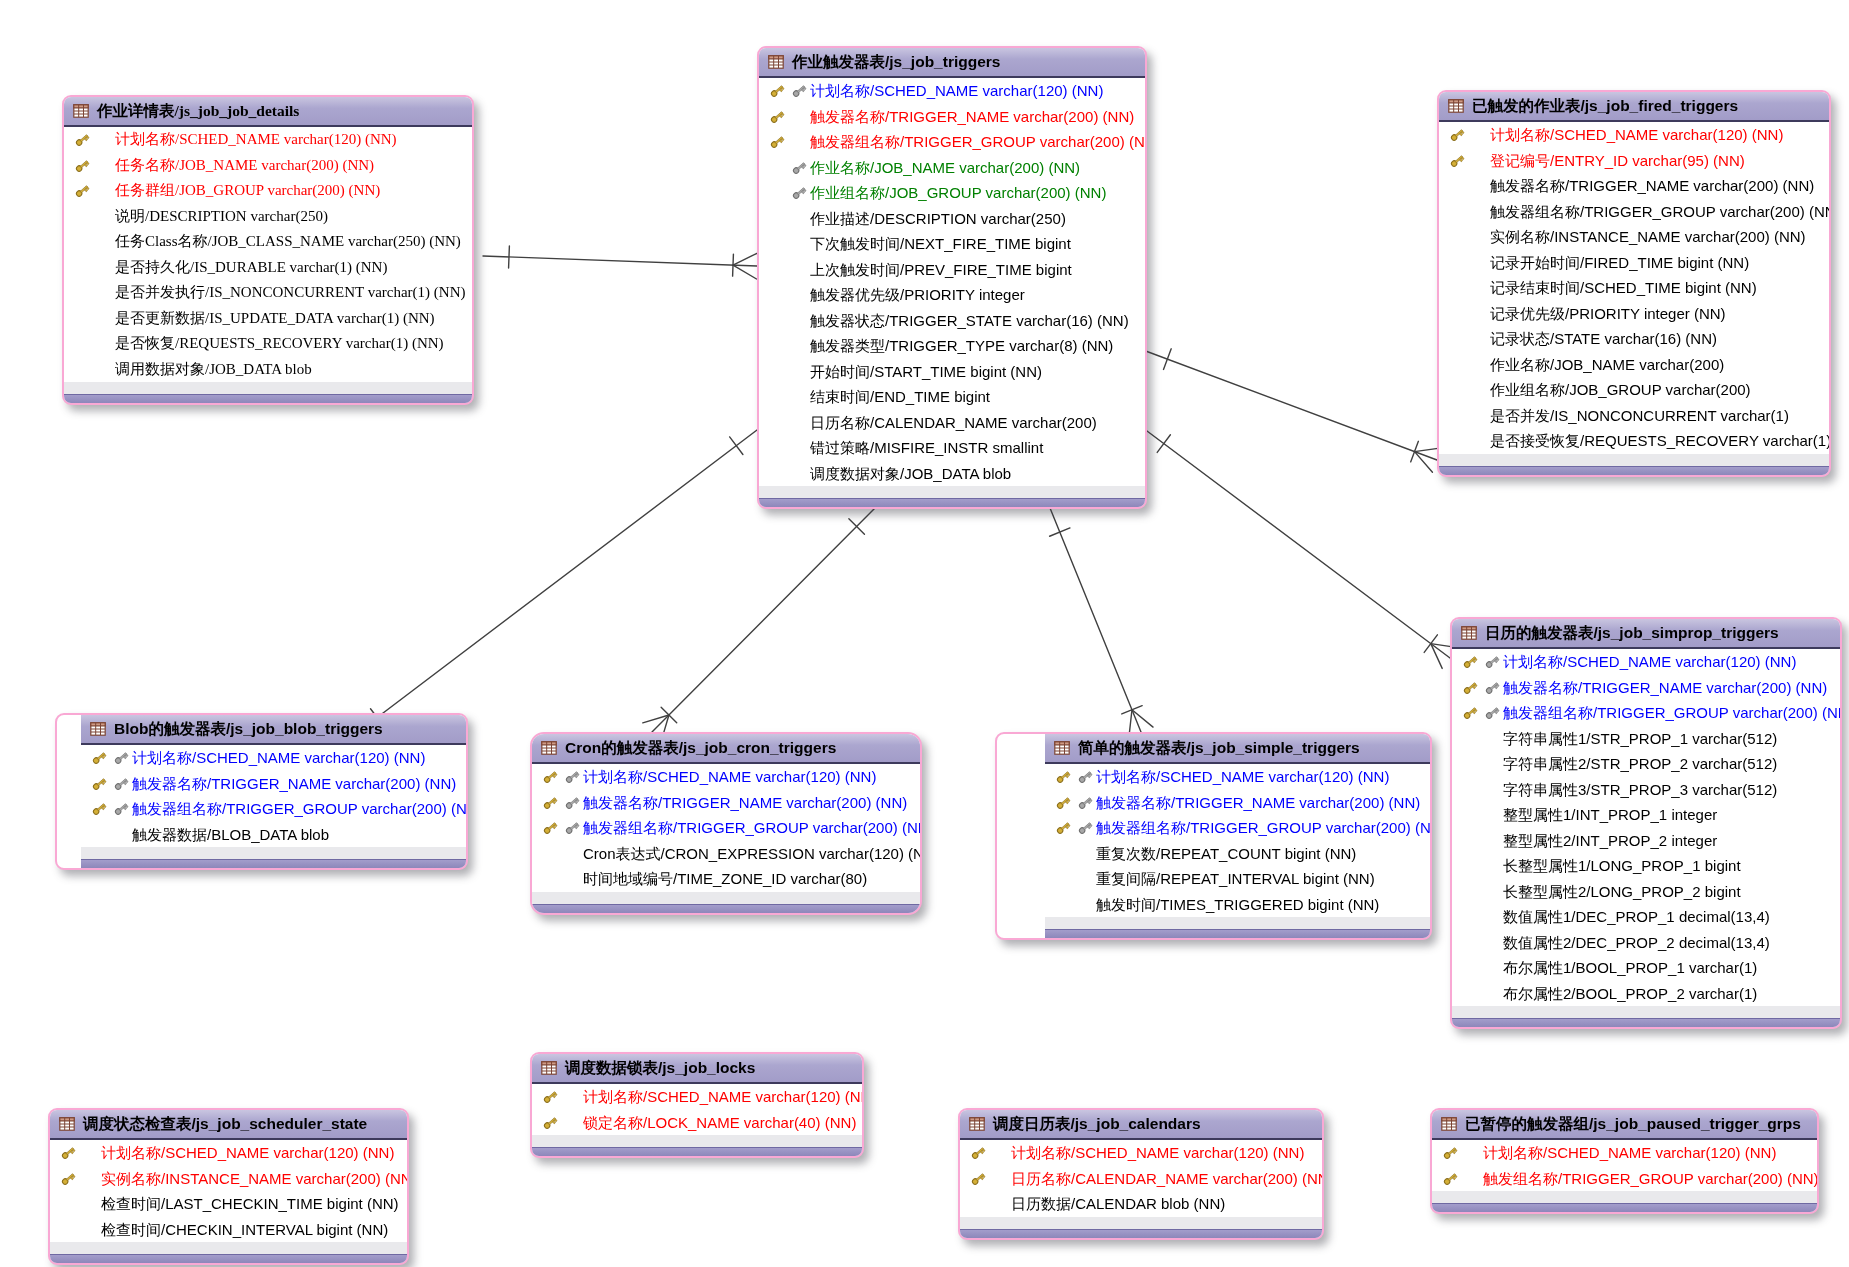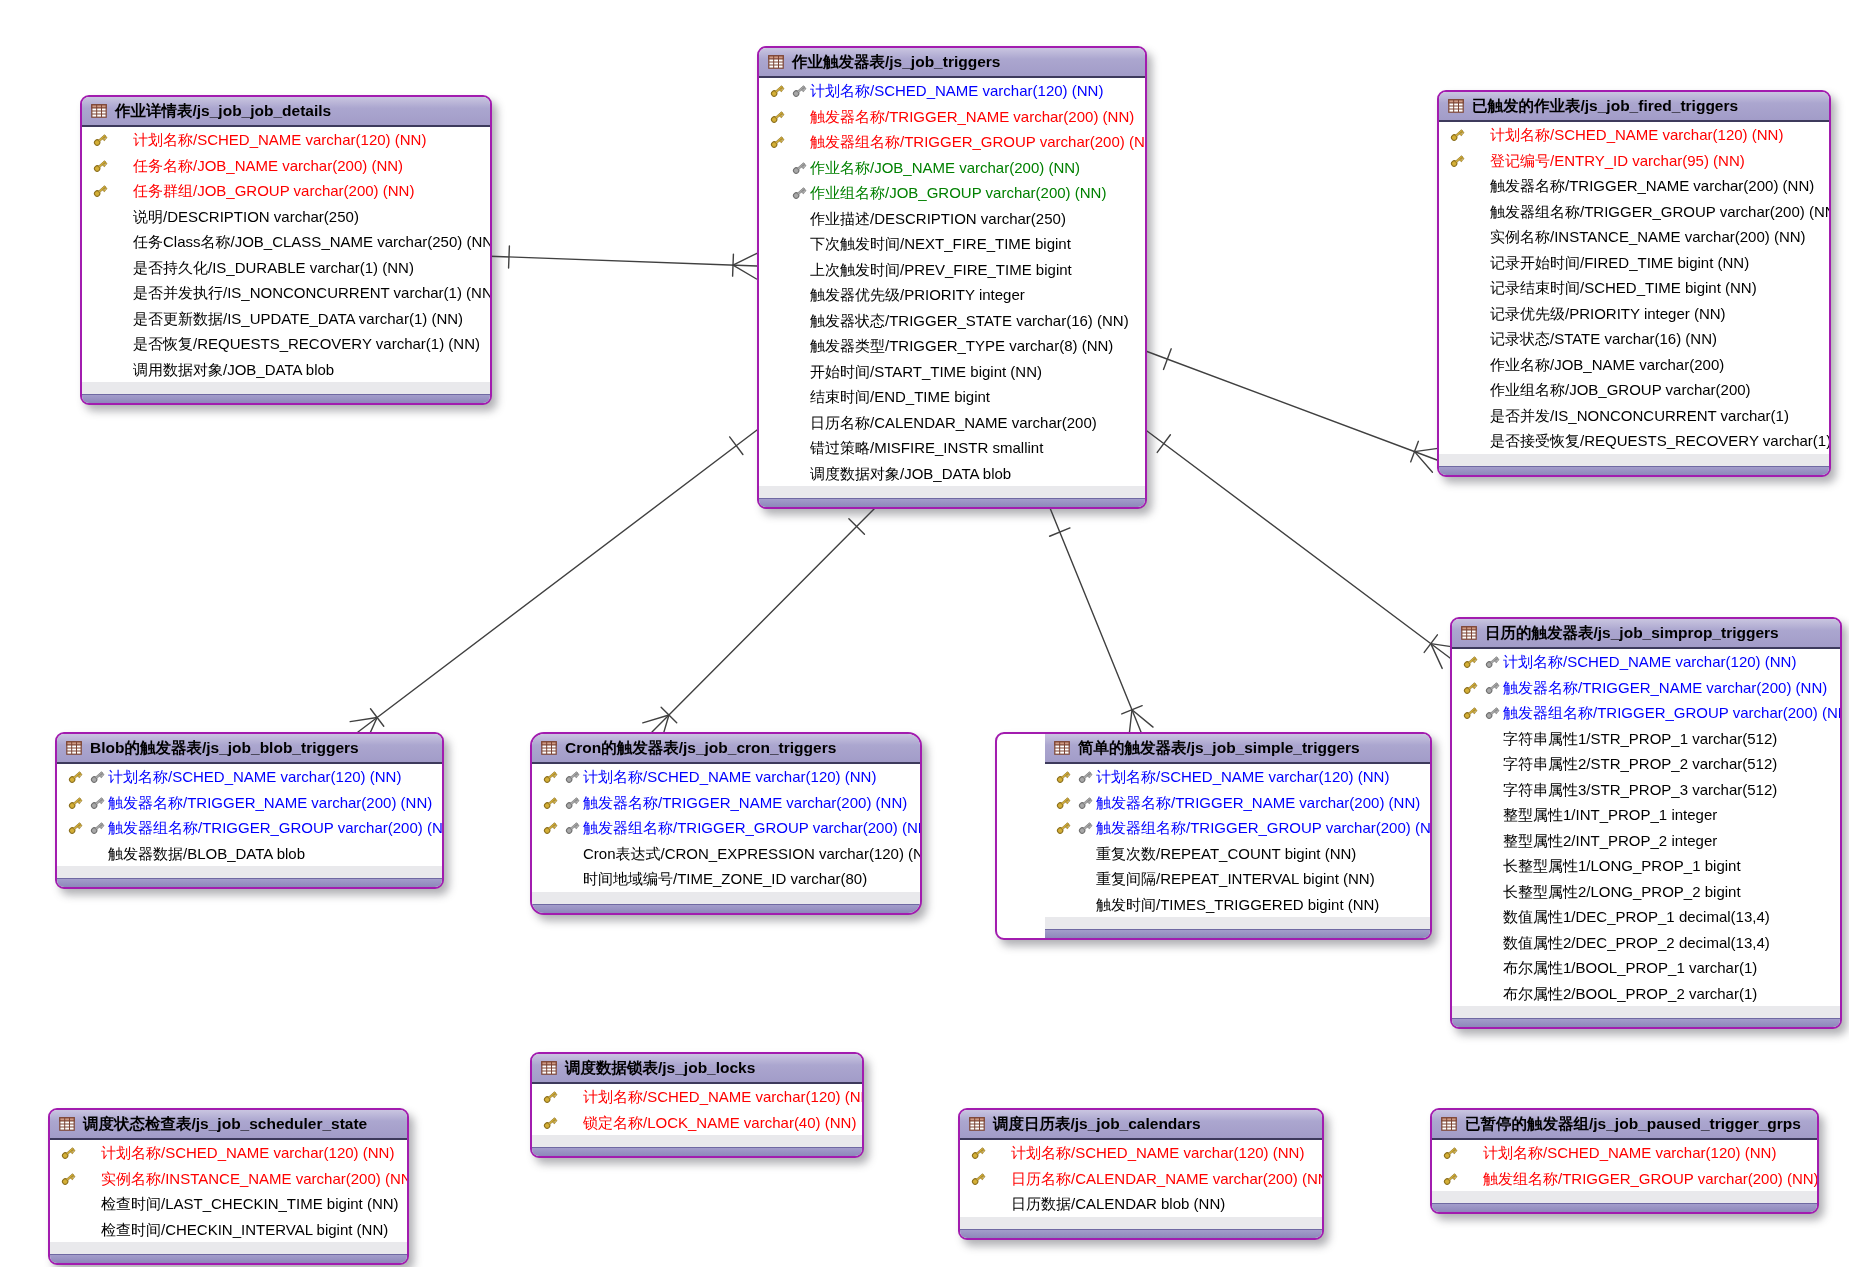--- a/index.html
+++ b/index.html
@@ -4,21 +4,21 @@
 <style>
   html,body{margin:0;padding:0;background:#ffffff;}
   body{
     width:1849px;height:1267px;position:relative;overflow:hidden;
     font-family:"Liberation Sans","DejaVu Sans",sans-serif;
   }
   #canvas{position:absolute;left:0;top:0;width:1849px;height:1267px;}
   #rel-lines{position:absolute;left:0;top:0;z-index:0;}
   .tbl{
     position:absolute;z-index:1;background:#ffffff;
-    border:2px solid #a21caf;border-radius:9px;overflow:hidden;
+    border:2px solid #f9a8d4;border-radius:9px;overflow:hidden;
     box-shadow:5px 6px 9px rgba(60,60,70,0.40);
   }
   .tbl-header{
     height:30px;display:flex;align-items:center;
     background:linear-gradient(180deg,#c9c5e0 0%,#aba6cf 40%,#a29cc8 100%);
     border-bottom:2px solid #3d3a5c;
     padding-left:9px;box-sizing:border-box;
     font-size:15.5px;font-weight:bold;color:#000;white-space:nowrap;
   }
   .tbl-header .ticon{margin-right:8px;flex:0 0 auto;display:flex;}
@@ -67,21 +67,21 @@
       <line x1="1131.9669508730574" y1="709.7648021490646" x2="1128.95593449741" y2="736.8929016104272" stroke="#404040" stroke-width="1.4" stroke-linecap="round"></line>
       <line x1="1131.9669508730574" y1="709.7648021490646" x2="1153.04406550259" y2="727.1070983895728" stroke="#404040" stroke-width="1.4" stroke-linecap="round"></line>
       <line x1="1142.1580832214029" y1="705.6246546325493" x2="1121.775818524712" y2="713.9049496655799" stroke="#404040" stroke-width="1.4" stroke-linecap="round"></line>
       <line x1="1143" y1="428" x2="1450" y2="658" stroke="#404040" stroke-width="1.4" stroke-linecap="round"></line>
       <line x1="1170.4035416351512" y1="434.78571336342264" x2="1157.2127196532388" y2="452.3925931392799" stroke="#404040" stroke-width="1.4" stroke-linecap="round"></line>
       <line x1="1430.792494789974" y1="643.610012383368" x2="1442.2054233743245" y2="668.4040653220975" stroke="#404040" stroke-width="1.4" stroke-linecap="round"></line>
       <line x1="1430.792494789974" y1="643.610012383368" x2="1457.7945766256755" y2="647.5959346779025" stroke="#404040" stroke-width="1.4" stroke-linecap="round"></line>
       <line x1="1437.3879057809302" y1="634.8065724954394" x2="1424.1970837990177" y2="652.4134522712967" stroke="#404040" stroke-width="1.4" stroke-linecap="round"></line>
     </svg>
   <div id="tables">
-      <div class="tbl" style="left: 80px; top: 95px; width: 408px;">
+      <div class="tbl" style="left: 62px; top: 95px; width: 408px; font-family: Liberation Serif, serif;">
         <div class="tbl-header">
           <span class="ticon">
             <svg width="16" height="14" viewBox="0 0 16 14">
               <rect x="0.8" y="0.8" width="14.4" height="12.4" fill="#ffffff" stroke="#7c4434" stroke-width="1.2"></rect>
               <rect x="0.8" y="0.8" width="14.4" height="3.1" fill="#cf9a84" stroke="#7c4434" stroke-width="1.2"></rect>
               <line x1="5.7" y1="1" x2="5.7" y2="13" stroke="#7c4434" stroke-width="1"></line>
               <line x1="10.5" y1="1" x2="10.5" y2="13" stroke="#7c4434" stroke-width="1"></line>
               <line x1="1" y1="7" x2="15" y2="7" stroke="#7c4434" stroke-width="1"></line>
               <line x1="1" y1="10" x2="15" y2="10" stroke="#7c4434" stroke-width="1"></line>
             </svg>
@@ -614,21 +614,21 @@
           <div class="frow">
             <span class="kpad"></span>
             <span class="kslot"></span>
             <span class="kslot"></span>
             <span class="flabel f-col">布尔属性2/BOOL_PROP_2 varchar(1)</span>
           </div>
         </div>
         <div class="tbl-strip"></div>
         <div class="tbl-foot"></div>
       </div>
-      <div class="tbl" style="left: 55px; top: 732px; width: 385px;">
+      <div class="tbl" style="left: 55px; top: 713px; width: 385px; padding-left: 24px;">
         <div class="tbl-header">
           <span class="ticon">
             <svg width="16" height="14" viewBox="0 0 16 14">
               <rect x="0.8" y="0.8" width="14.4" height="12.4" fill="#ffffff" stroke="#7c4434" stroke-width="1.2"></rect>
               <rect x="0.8" y="0.8" width="14.4" height="3.1" fill="#cf9a84" stroke="#7c4434" stroke-width="1.2"></rect>
               <line x1="5.7" y1="1" x2="5.7" y2="13" stroke="#7c4434" stroke-width="1"></line>
               <line x1="10.5" y1="1" x2="10.5" y2="13" stroke="#7c4434" stroke-width="1"></line>
               <line x1="1" y1="7" x2="15" y2="7" stroke="#7c4434" stroke-width="1"></line>
               <line x1="1" y1="10" x2="15" y2="10" stroke="#7c4434" stroke-width="1"></line>
             </svg>

